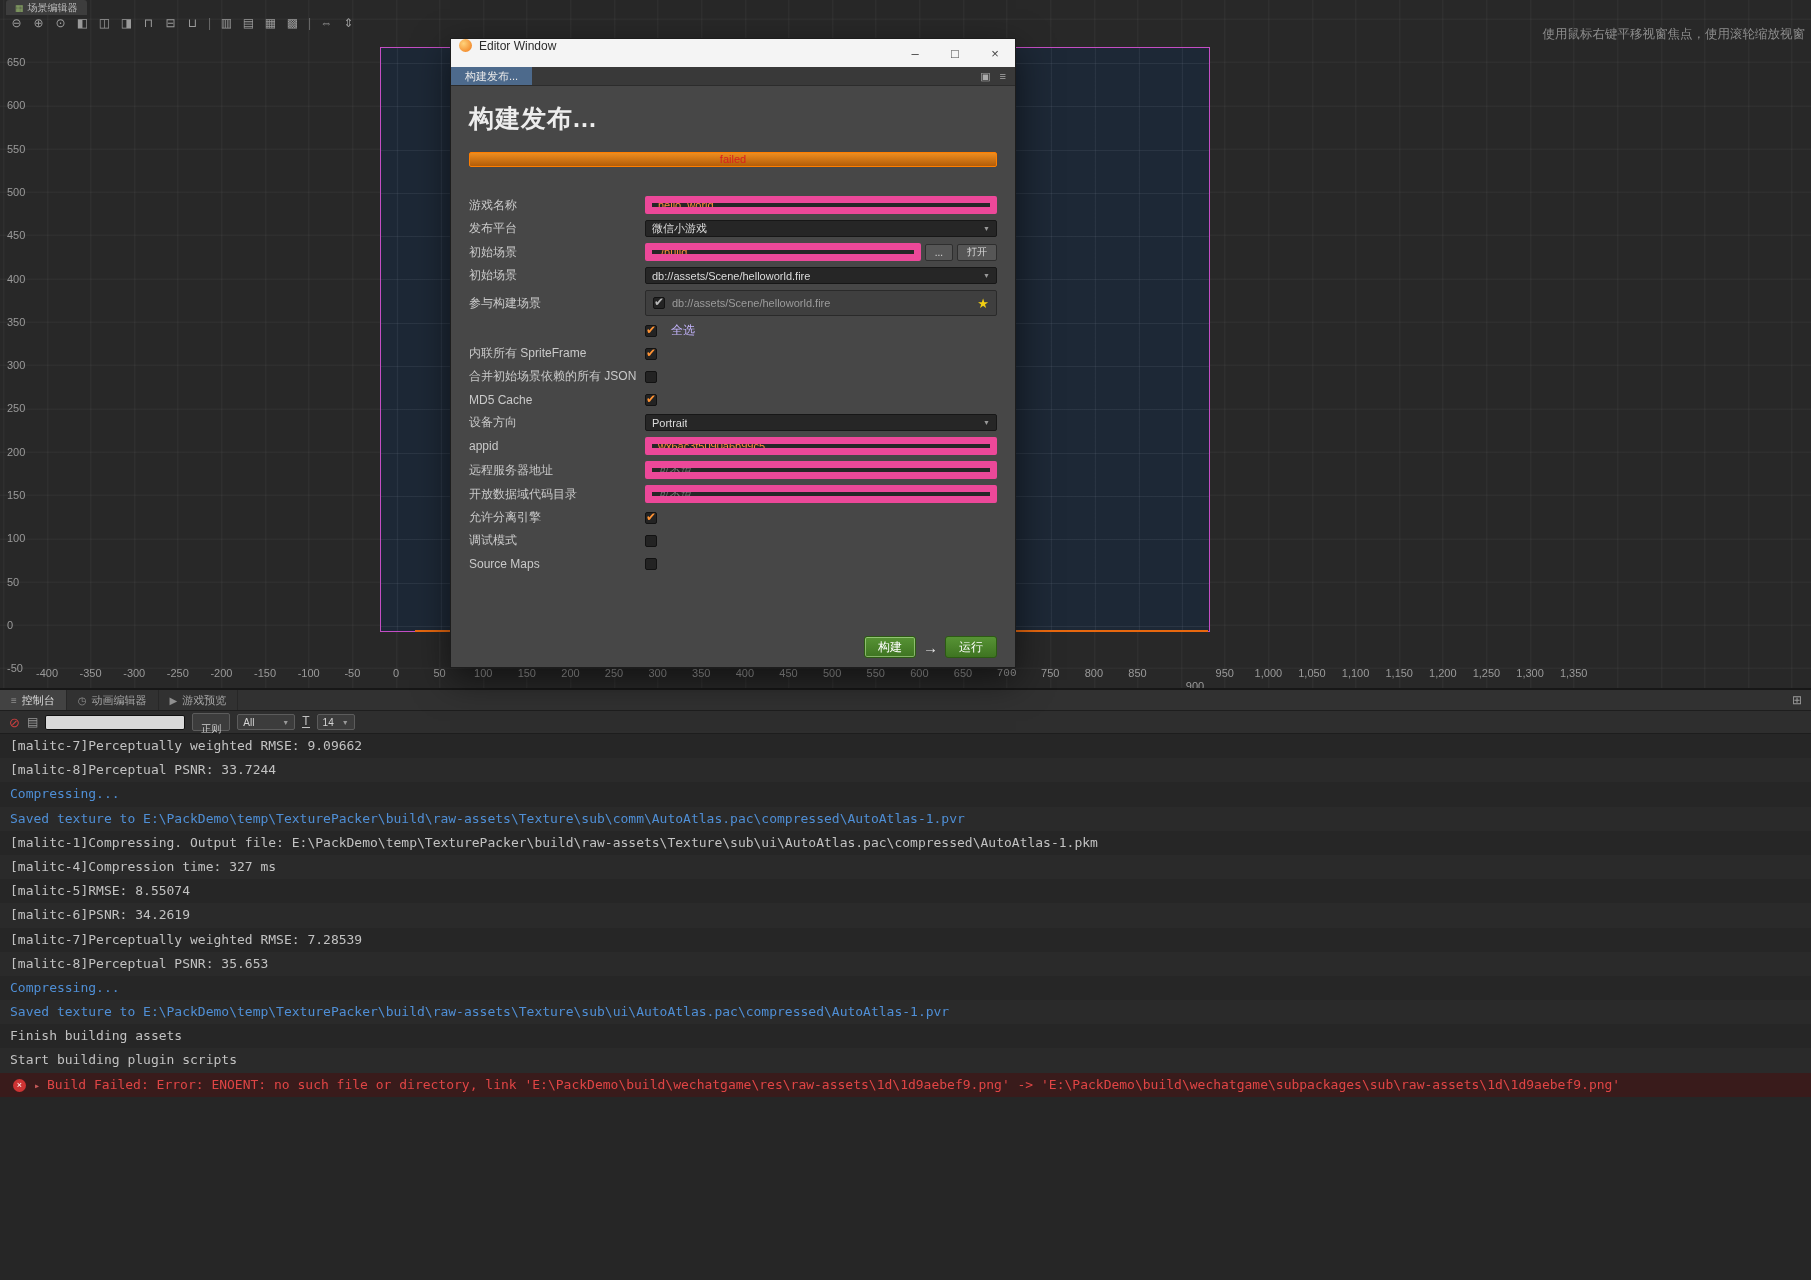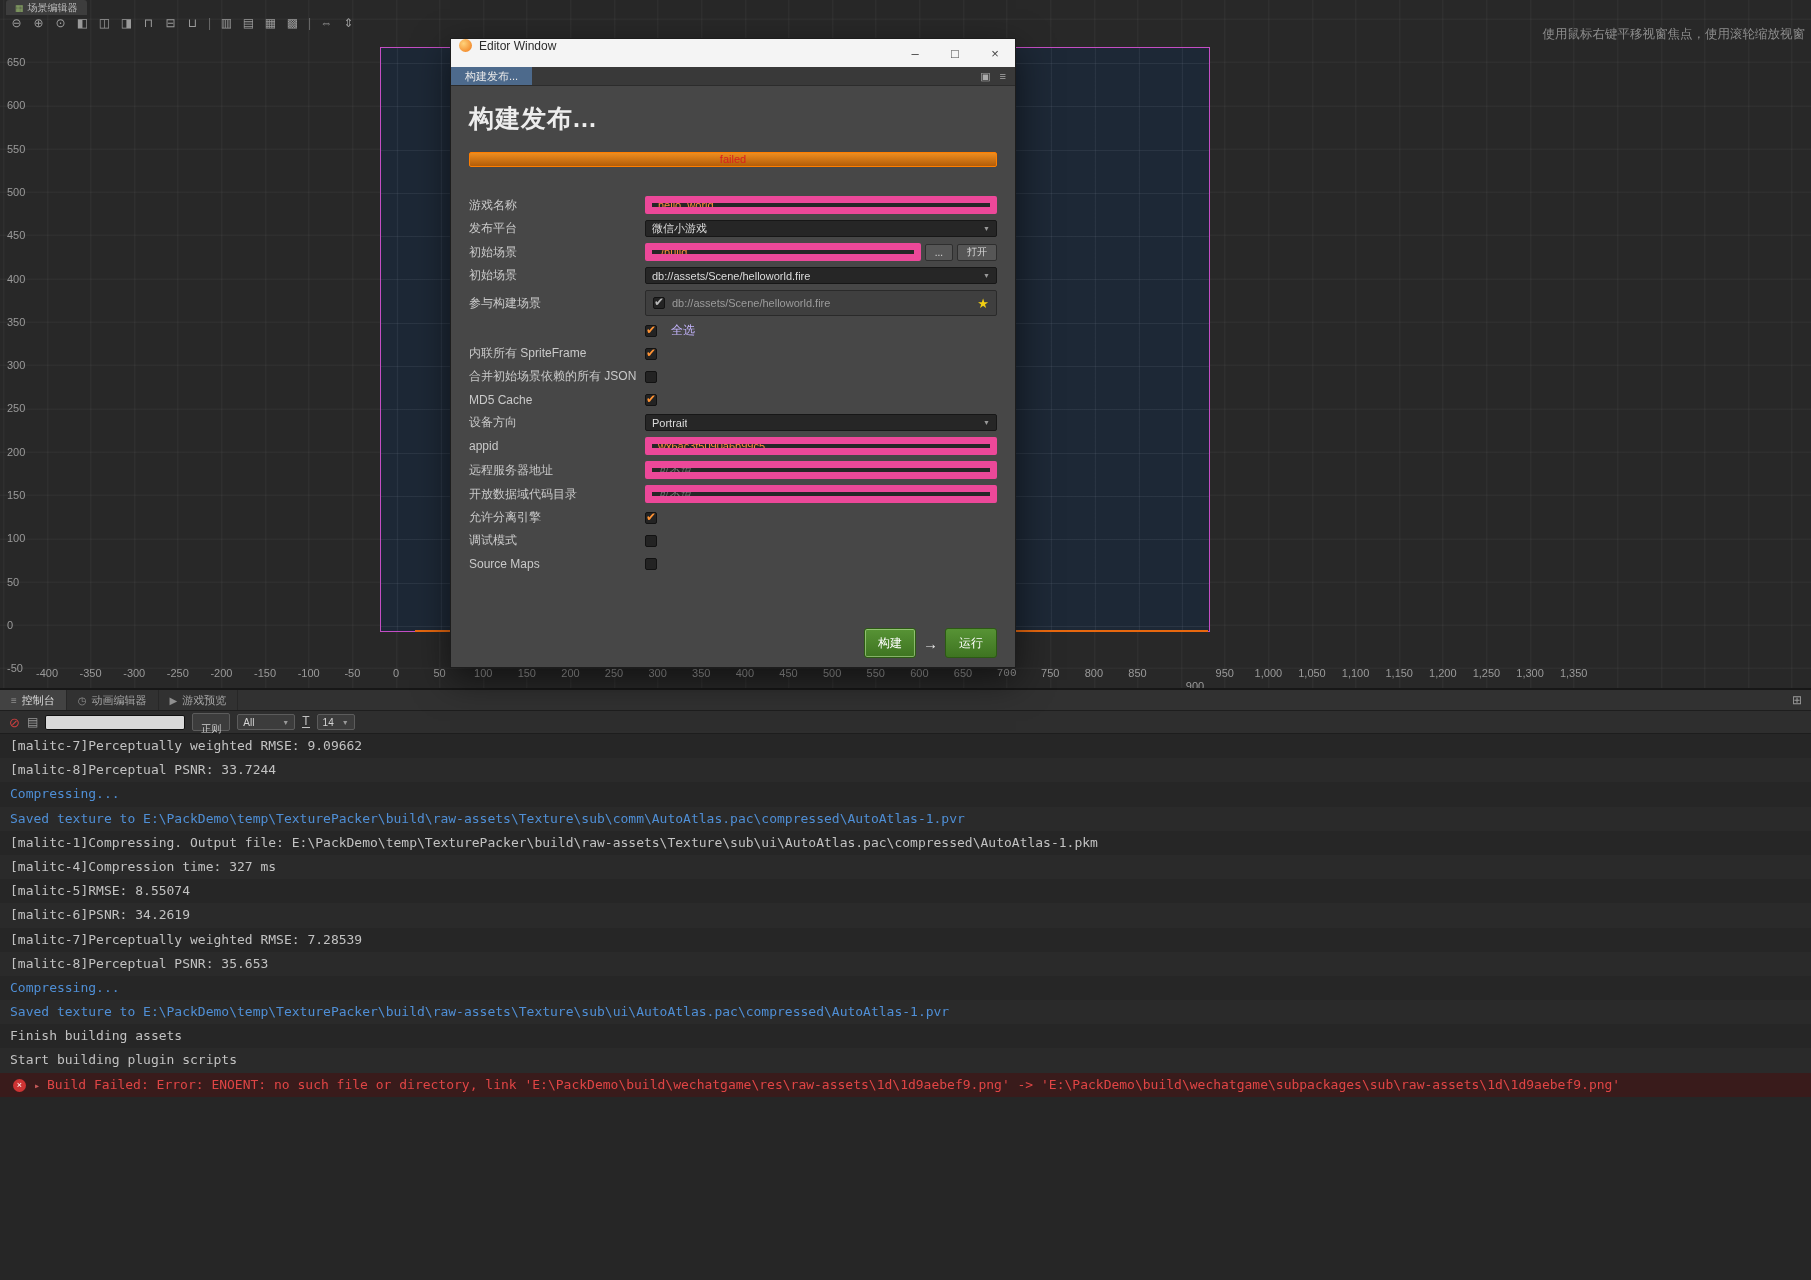--- a/index.html
+++ b/index.html
@@ -61,21 +61,21 @@
   .scene-list { height:26px; flex:1; background:#3f3f3f; border:1px solid #2a2a2a; border-radius:2px;
     display:flex; align-items:center; gap:7px; padding:0 7px; }
   .scene-list .item-label { color:#9b9b9b; font-size:11px; overflow:hidden; white-space:nowrap; }
   .star-icon { margin-left:auto; color:#f3cf12; font-size:13px; }
   .cb { width:12px; height:12px; background:#232323; border:1px solid #121212; border-radius:2px;
     display:inline-block; position:relative; flex-shrink:0; cursor:default; }
   .cb.checked::after { content:"✔"; position:absolute; left:0; top:-3px; font-size:12px; color:#ff9334; }
   .cb.dim.checked::after { color:#b9b9b9; }
   .cb-text { font-size:12px; color:#c4b5fd; margin-left:10px; }
   .dlg-actions { position:absolute; right:18px; bottom:9px; display:flex; align-items:center; gap:7px; }
-  .green-btn { height:30px; background:linear-gradient(#579335,#3e7421); border:1px solid #2c5a14; border-radius:3px;
+  .green-btn { height:22px; background:linear-gradient(#579335,#3e7421); border:1px solid #2c5a14; border-radius:3px;
     color:#fff; font-size:12px; padding:0 13px; cursor:default; font-family:"Liberation Sans",sans-serif; }
   .green-btn.primary { box-shadow:inset 0 0 0 1px rgba(220,255,190,0.45); }
   .action-arrow { color:#e8e8e8; font-size:15px; }
 
   
   .console { position:absolute; left:0; right:0; top:688px; bottom:0; background:#262626; border-top:2px solid #171717; }
   .c-tabs { height:21px; background:#313131; display:flex; align-items:stretch; border-bottom:1px solid #1e1e1e; position:relative; }
   .c-tab { display:flex; align-items:center; gap:5px; padding:0 11px; font-size:11px; color:#a5a5a5; border-right:1px solid #272727; cursor:default; }
   .c-tab.active { background:#424242; color:#dedede; }
   .c-tab-icon { font-size:10px; color:#8f8f8f; }

